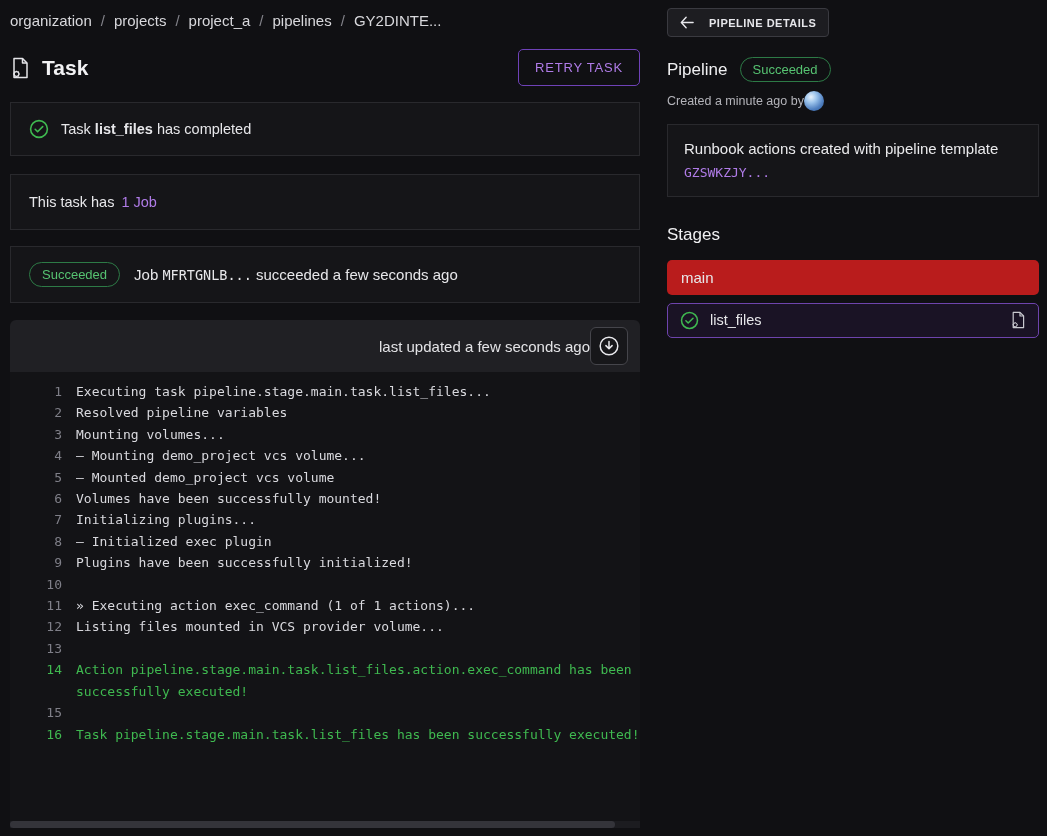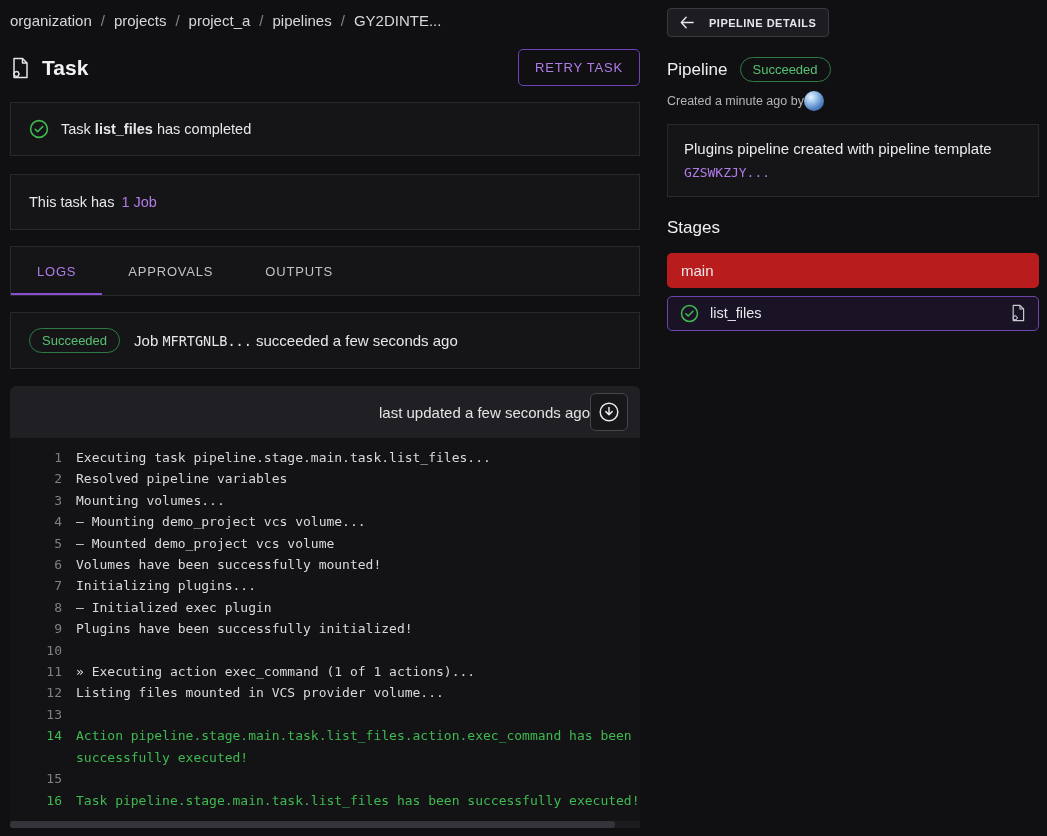--- a/index.html
+++ b/index.html
@@ -68,21 +68,21 @@
                  border: 1px solid #3a3a40; border-radius: 4px; padding: 7px 12px; color: #e6e6ea;
                  font-family: "Liberation Sans", sans-serif; font-size: 11px; font-weight: 600;
                  letter-spacing: .5px; cursor: pointer; }
   .pipeline-row { margin-top: 20px; display: flex; align-items: center; gap: 12px; }
   .pipeline-title { font-size: 17px; font-weight: 500; color: #f0f0f2; }
   .created-row { margin-top: 9px; display: flex; align-items: center; gap: 0; font-size: 12.5px; color: #b4b4ba; }
   .avatar { width: 20px; height: 20px; border-radius: 50%; display: inline-block; cursor: pointer;
             background: radial-gradient(circle at 35% 30%, #e8f2fb 0%, #9cc4ec 30%, #4f7fc0 65%, #2d5a96 100%); }
   .desc-card { margin-top: 13px; padding: 12px 16px; font-size: 15px; line-height: 1.55; color: #eaeaec; }
   .template-id { color: #b07ce8; font-size: 13px; cursor: pointer; }
-  .stages-heading { margin-top: 21px; font-size: 17px; font-weight: 500; color: #f0f0f2; }
+  .stages-heading { margin-top: 28px; font-size: 17px; font-weight: 500; color: #f0f0f2; }
   .stage-bar { margin-top: 15px; background: #b91c1c; border-radius: 5px; padding: 9px 14px;
                font-size: 15px; color: #e8e8ea; cursor: pointer; }
   .task-row { margin-top: 8px; background: #1a1325; border: 1px solid #6e44ad; border-radius: 5px;
               padding: 7px 12px; display: flex; align-items: center; gap: 11px; font-size: 14.5px; cursor: pointer; }
   .task-row .spacer { flex: 1; }
   .icon { display: inline-flex; align-items: center; justify-content: center; }
 </style>
 </head>
 <body>
 
@@ -129,25 +129,20 @@
         <b>list_files</b>
         <span>has completed</span>
       </p>
     </div>
 
     <div class="card job-summary-card">
       <span>This task has</span>
       <a class="purple-link">1 Job</a>
     </div>
 
-    <div class="card tabs-card">
-        <div class="tab active">LOGS</div>
-        <div class="tab">APPROVALS</div>
-        <div class="tab">OUTPUTS</div>
-      </div>
 
     <div class="card job-status-card">
       <span class="badge">Succeeded</span>
       <p>
         <span>Job</span>
         <span class="mono job-id">MFRTGNLB...</span>
         <span>succeeded a few seconds ago</span>
       </p>
     </div>
 
@@ -253,21 +248,21 @@
       <h2 class="pipeline-title">Pipeline</h2>
       <span class="badge">Succeeded</span>
     </div>
 
     <div class="created-row">
       <span>Created a minute ago by</span>
       <span class="avatar"></span>
     </div>
 
     <div class="card desc-card">
-      <span>Plugins pipeline created with pipeline template</span>
+      <span>Runbook actions created with pipeline template</span>
       <span class="mono template-id">GZSWKZJY...</span>
     </div>
 
     <h3 class="stages-heading">Stages</h3>
 
     <div class="stage-bar">
       <span>main</span>
     </div>
 
     <div class="task-row">

